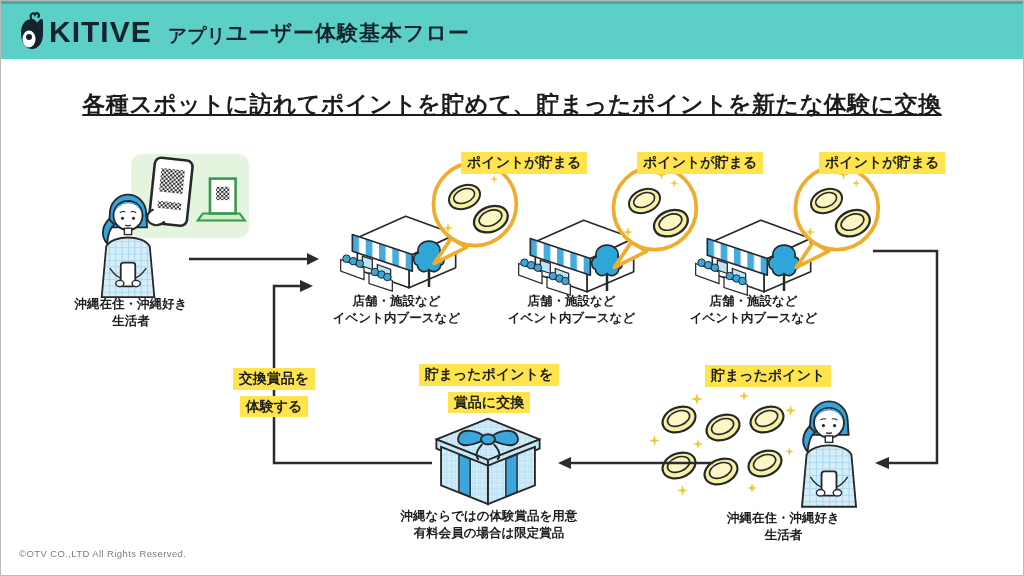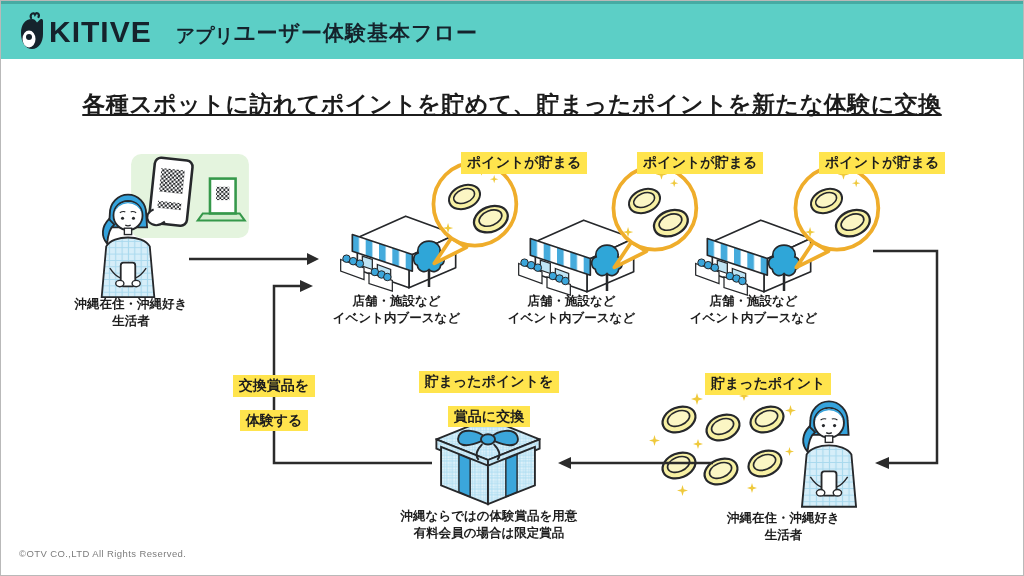--- a/index.html
+++ b/index.html
@@ -9,39 +9,39 @@
     font-family:"Liberation Sans","DejaVu Sans",sans-serif;color:#1f1f1f;
   }
   
   .header{
     position:absolute;left:0;top:0;width:100%;height:58px;background:#5CCFC6;
     border-top:3px solid #46aba3;box-sizing:border-box;
     display:flex;align-items:center;padding-left:16px;
   }
   .logo-wrap{display:flex;align-items:center;}
   .logo-text{font-size:30px;font-weight:700;letter-spacing:1px;color:#15232c;margin-left:2px;}
-  .logo-suffix{font-size:19px;font-weight:700;color:#15232c;margin-left:24px;margin-top:9px;}
+  .logo-suffix{font-size:19px;font-weight:700;color:#15232c;margin-left:16px;margin-top:9px;}
   .page-title{font-size:21px;font-weight:700;color:#15232c;margin-top:3px;letter-spacing:1px;}
   
   .main-heading{
     position:absolute;top:88px;left:0;width:100%;text-align:center;
     font-size:23px;font-weight:700;color:#1c1c1c;letter-spacing:.5px;text-decoration:underline;
   }
   
   .abs{position:absolute;}
   .badge{
     display:inline-block;background:#FFE44D;color:#1d1d1d;
     font-size:14px;font-weight:700;line-height:1.25;padding:2px 6px;white-space:nowrap;margin-left:44px;
   }
   .caption{
     position:absolute;text-align:center;font-size:12.5px;font-weight:700;
     line-height:1.35;color:#1d1d1d;white-space:nowrap;
   }
   .badge-stack{position:absolute;text-align:center;z-index:6;}
-  .badge-stack .badge{margin:8px 0 5px 0;}
+  .badge-stack .badge{margin:1px 0 5px 0;}
   .arrow{position:absolute;z-index:1;}
   .arrow path,.arrow line{stroke:#2b2b2b;stroke-width:2.5;fill:none;}
   .arrow polygon{fill:#2b2b2b;}
   .bubble{z-index:3;}
   .footer{
     position:absolute;left:18px;top:547px;font-size:9.5px;color:#7c7c7c;letter-spacing:.4px;
   }
 </style>
 </head>
 <body>
@@ -214,21 +214,21 @@
   <div class="caption" style="left:675px;top:292px;width:155px">
     <div>店舗・施設など</div>
     <div>イベント内ブースなど</div>
   </div>
 
   <svg class="arrow" style="left:866px;top:240px" width="78" height="232">
     <path d="M6,10 H70 V222 H20"></path>
       <polygon points="22,216 8,222 22,228"></polygon>
   </svg>
 
-  <span class="badge abs" style="left:660px;top:372px;z-index:6">貯まったポイント</span>
+  <span class="badge abs" style="left:660px;top:364px;z-index:6">貯まったポイント</span>
   <svg class="abs" style="left:646px;top:388px" width="150" height="110" viewBox="0 0 150 110">
     <use href="#sym-coin" x="10" y="14" width="44" height="33"></use>
     <use href="#sym-coin" x="54" y="22" width="44" height="33"></use>
     <use href="#sym-coin" x="98" y="14" width="44" height="33"></use>
     <use href="#sym-coin" x="10" y="60" width="44" height="33"></use>
     <use href="#sym-coin" x="52" y="66" width="44" height="33"></use>
     <use href="#sym-coin" x="96" y="58" width="44" height="33"></use>
     <use href="#sym-sparkle" x="44" y="4" width="12" height="12"></use>
     <use href="#sym-sparkle" x="92" y="2" width="10" height="10"></use>
     <use href="#sym-sparkle" x="138" y="16" width="11" height="11"></use>

